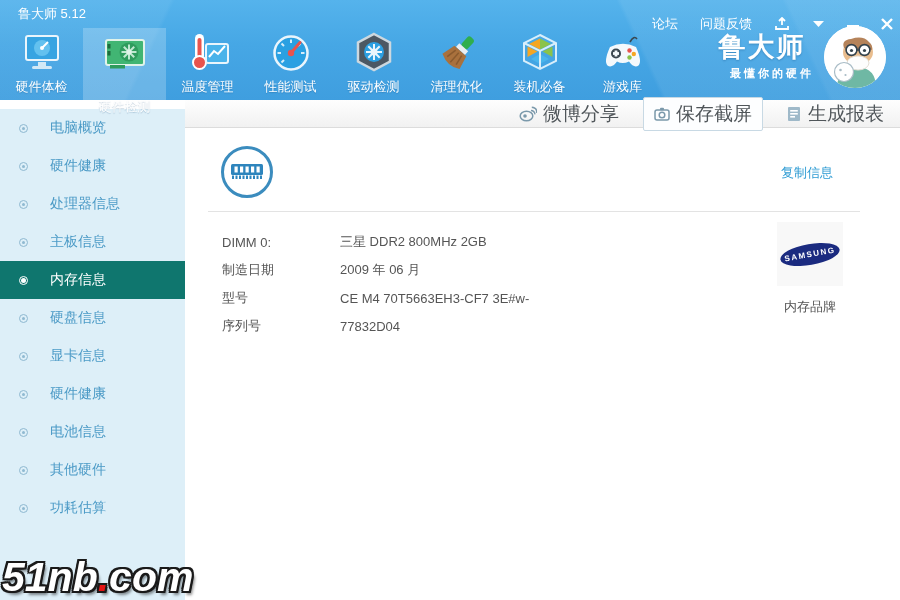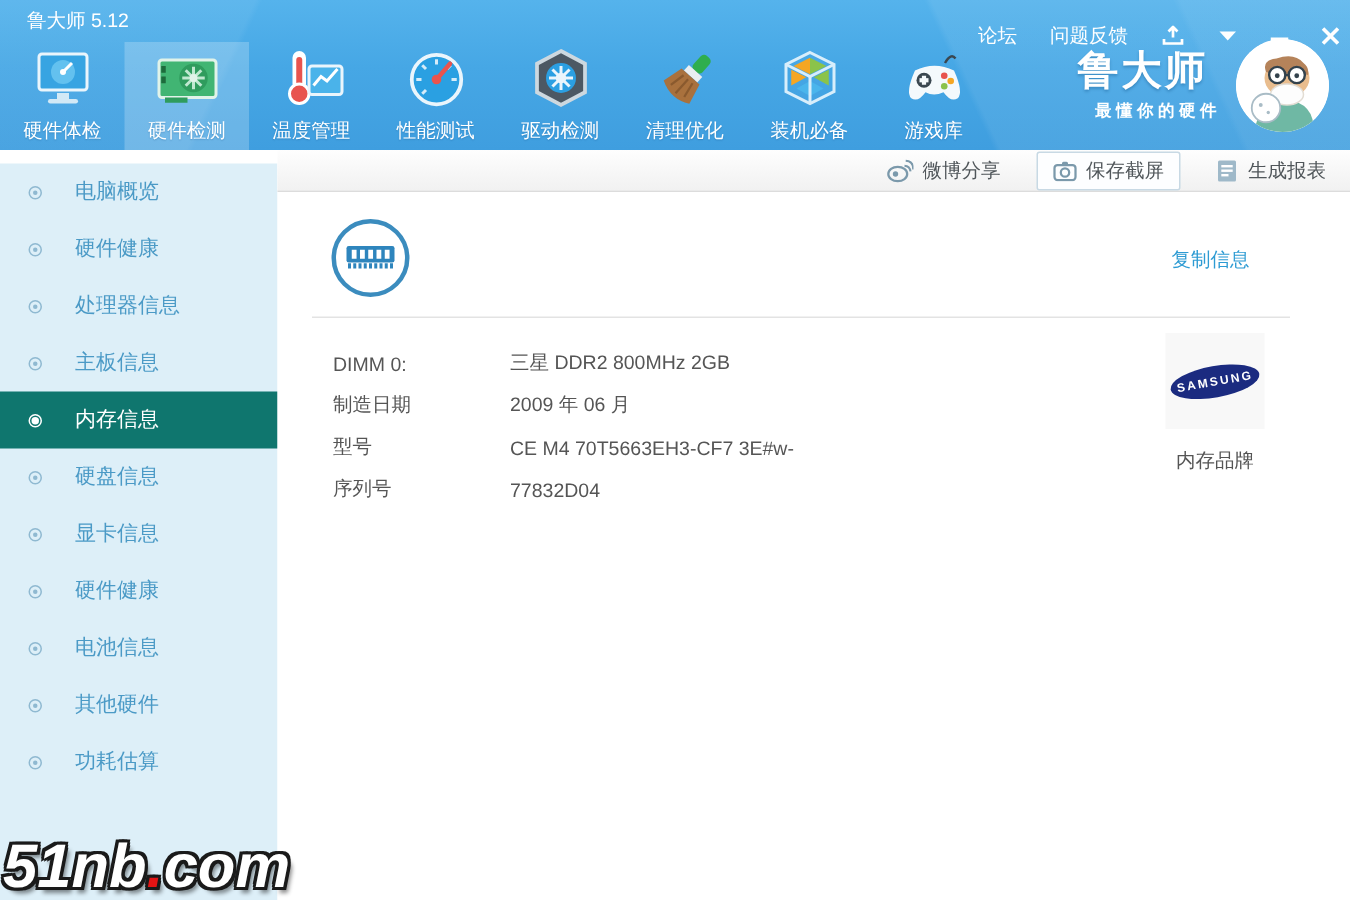--- a/index.html
+++ b/index.html
@@ -33,21 +33,21 @@
   .tb-icon { display:flex; align-items:center; cursor:pointer; }
   .tb-icon svg { display:block; }
 
   
   .toolbar { position:relative; height:72px; display:flex; z-index:1; }
   .tabs { display:flex; height:100%; }
   .tab {
     width:83px; display:flex; flex-direction:column; align-items:center;
     padding-top:3px; cursor:pointer;
   }
-  .tab.active { background:rgba(255,255,255,0.22); }
+  .tab.active { background:rgba(255,255,255,0.22);gap:20px; }
   .tab-icon { width:46px; height:46px; }
   .tab-icon svg { display:block; }
   .tab-label {
     font-size:13px; color:#fff; margin-top:1px; white-space:nowrap;
     text-shadow:0 1px 1px rgba(0,60,110,0.25);
   }
   .brand { margin-left:auto; display:flex; align-items:center; gap:10px; padding-right:14px; margin-top:-14px; }
   .brand-text { text-align:center; }
   .brand-name { font-size:27px; font-weight:bold; color:#fff; letter-spacing:2px; line-height:1.1;
                 text-shadow:0 1px 2px rgba(0,60,110,0.3); }
@@ -75,21 +75,21 @@
   .side-item.selected .radio { border-color:#fff; }
   .side-item.selected .radio::after { background:#fff; width:5px; height:5px; left:1px; top:1px; }
 
   .main { position:absolute; left:185px; right:0; top:0; bottom:0; background:#fff; }
 
   
   .actionbar {
     height:28px; background:linear-gradient(180deg,#fefefe,#f1f1f1);
     border-bottom:1px solid #dcdcdc;
     display:flex; align-items:center; justify-content:flex-end;
-    gap:24px; padding-right:16px; font-size:13px; color:#50565a;
+    gap:24px; padding-right:16px; font-size:19px; color:#50565a;
   }
   .action { display:flex; align-items:center; gap:6px; cursor:pointer; white-space:nowrap; }
   .action svg { display:block; }
   .action.boxed {
     border:1px solid #c8d9e4; background:#fdfeff; padding:3px 10px; border-radius:2px;
   }
 
   
   .content { position:relative; height:calc(100% - 28px); }
   .ram-circle {

